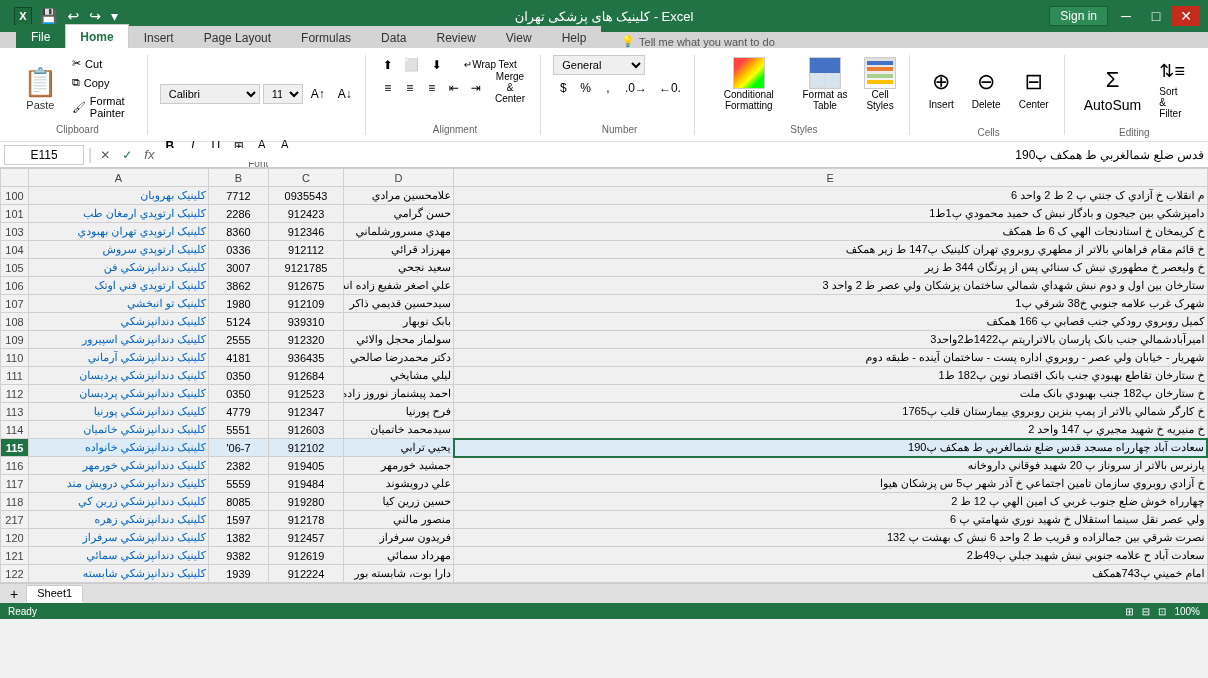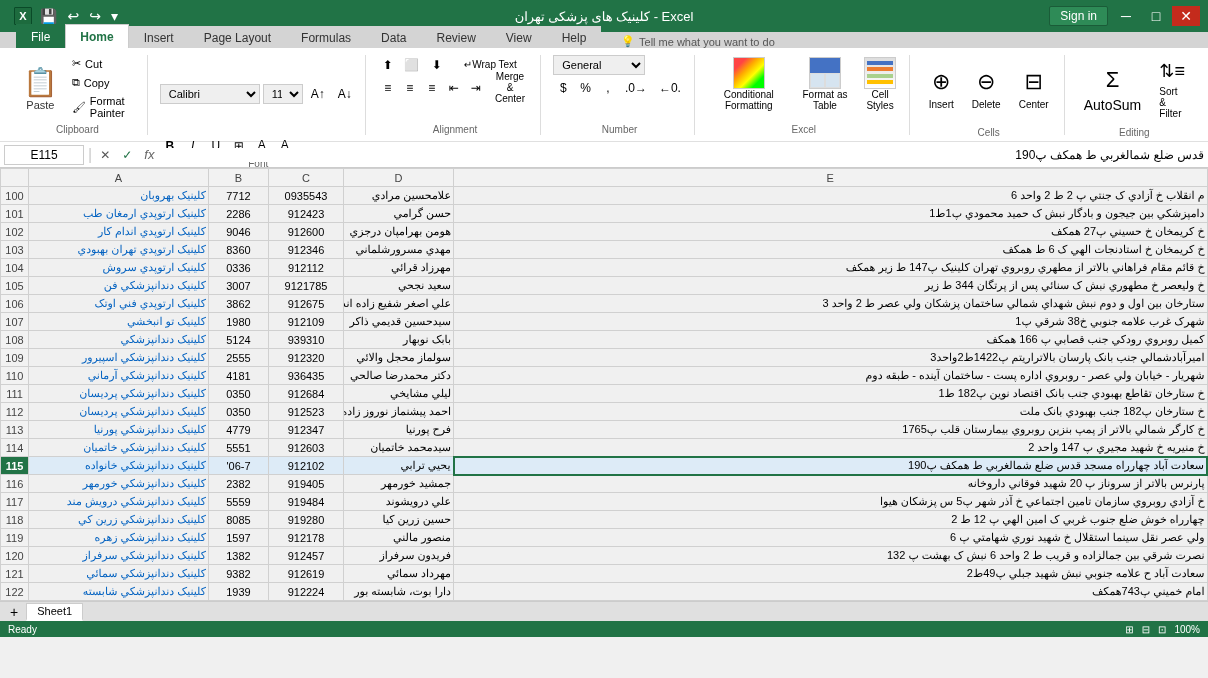--- a/index.html
+++ b/index.html
@@ -374,21 +374,21 @@
       <div class="condformat-btn">
         <div style="width:32px;height:32px;border:1px solid #ccc;background:linear-gradient(180deg,#ddd 0%,white 100%);display:flex;flex-direction:column;justify-content:space-around;padding:2px;">
           <div style="height:4px;background:#4472c4;"></div>
           <div style="height:4px;background:#ed7d31;"></div>
           <div style="height:4px;background:#a9d18e;"></div>
           <div style="height:4px;background:#ffc000;"></div>
         </div>
         <span style="font-size:10px;text-align:center;">Cell Styles</span>
       </div>
     </div>
-    <span class="group-label">Excel</span>
+    <span class="group-label">Styles</span>
   </div>
 
   <div class="toolbar-group">
     <div style="display:flex;gap:4px;">
       <div class="big-btn">
         <span style="font-size:22px;">⊕</span>
         <span style="font-size:10px;">Insert</span>
       </div>
       <div class="big-btn">
         <span style="font-size:22px;">⊖</span>
@@ -457,28 +457,20 @@
         </tr>
         <tr>
           <td class="row-header">101</td>
           <td class="col-a rtl-cell">کلینیک ارتوپدي ارمغان طب</td>
           <td class="num-cell">2286</td>
           <td class="num-cell">912423</td>
           <td class="rtl-cell">حسن گرامي</td>
           <td class="rtl-cell">دامپزشکي بين جیجون و بادگار نبش ک حمید محمودي پ1ط1</td>
         </tr>
         <tr>
-          <td class="row-header">102</td>
-          <td class="col-a rtl-cell">کلینیک ارتوپدي اندام کار</td>
-          <td class="num-cell">9046</td>
-          <td class="num-cell">912600</td>
-          <td class="rtl-cell">هومن بهرامپان درجزي</td>
-          <td class="rtl-cell">خ کریمخان خ حسیني پ27 همکف</td>
-        </tr>
-        <tr>
           <td class="row-header">103</td>
           <td class="col-a rtl-cell">کلینیک ارتوپدي تهران بهبودي</td>
           <td class="num-cell">8360</td>
           <td class="num-cell">912346</td>
           <td class="rtl-cell">مهدي مسرورشلماني</td>
           <td class="rtl-cell">خ کریمخان خ استادنجات الهي ک 6 ط همکف</td>
         </tr>
         <tr>
           <td class="row-header">104</td>
           <td class="col-a rtl-cell">کلینیک ارتوپدي سروش</td>
@@ -593,21 +585,21 @@
         </tr>
         <tr>
           <td class="row-header">118</td>
           <td class="col-a rtl-cell">کلینیک دندانپزشکي زرین کي</td>
           <td class="num-cell">8085</td>
           <td class="num-cell">919280</td>
           <td class="rtl-cell">حسین زرین کیا</td>
           <td class="rtl-cell">چهارراه خوش ضلع جنوب غربي ک امین الهي پ 12 ط 2</td>
         </tr>
         <tr>
-          <td class="row-header">119</td>
+          <td class="row-header">217</td>
           <td class="col-a rtl-cell">کلینیک دندانپزشکي زهره</td>
           <td class="num-cell">1597</td>
           <td class="num-cell">912178</td>
           <td class="rtl-cell">منصور مالني</td>
           <td class="rtl-cell">ولي عصر نقل سینما استقلال خ شهید نوري شهامتي پ 6</td>
         </tr>
         <tr>
           <td class="row-header">120</td>
           <td class="col-a rtl-cell">کلینیک دندانپزشکي سرفراز</td>
           <td class="num-cell">1382</td>

